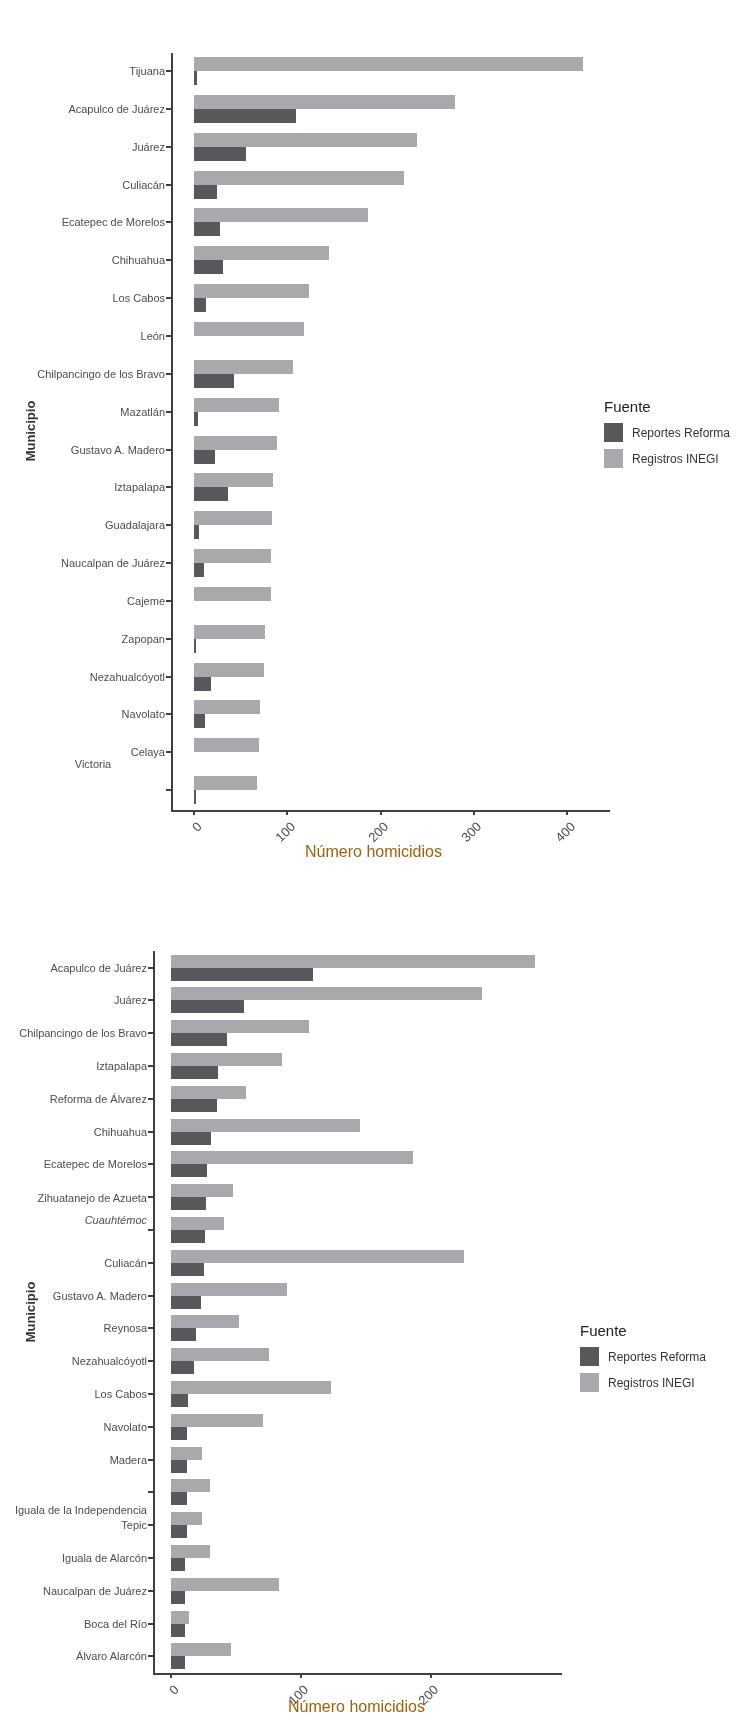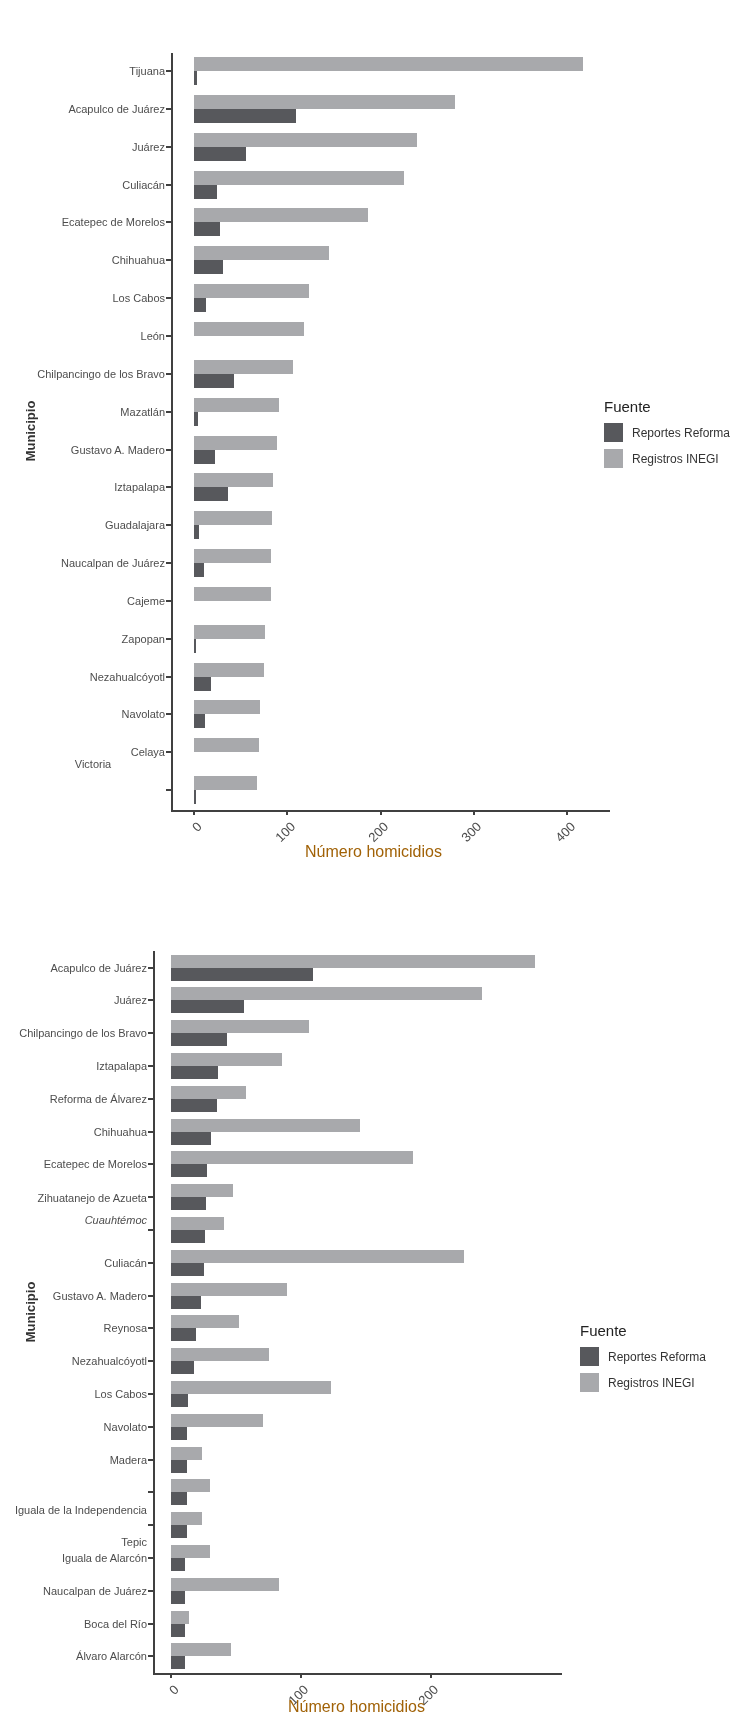--- a/index.html
+++ b/index.html
@@ -194,21 +194,21 @@
       <div class="bar" style="left: 16px; top: 462.7px; width: 92px; height: 13px; background: rgb(168, 169, 172);"></div>
       <div class="bar" style="left: 16px; top: 475.7px; width: 16px; height: 13px; background: rgb(87, 88, 92);"></div>
       <div class="cat-label" style="left: -152px; width: 144px; top: 500.5px;">Madera</div>
       <div class="ytick" style="left: -7px; top: 507.5px;"></div>
       <div class="bar" style="left: 16px; top: 495.5px; width: 31px; height: 13px; background: rgb(168, 169, 172);"></div>
       <div class="bar" style="left: 16px; top: 508.5px; width: 16px; height: 13px; background: rgb(87, 88, 92);"></div>
       <div class="cat-label" style="left: -152px; width: 144px; top: 551px;">Iguala de la Independencia</div>
       <div class="ytick" style="left: -7px; top: 540.3px;"></div>
       <div class="bar" style="left: 16px; top: 528.3px; width: 39px; height: 13px; background: rgb(168, 169, 172);"></div>
       <div class="bar" style="left: 16px; top: 541.3px; width: 16px; height: 13px; background: rgb(87, 88, 92);"></div>
-      <div class="cat-label" style="left: -152px; width: 144px; top: 566.1px; margin-top: 17px;">Tepic</div>
+      <div class="cat-label" style="left: -152px; width: 144px; top: 566.1px;">Tepic</div>
       <div class="ytick" style="left: -7px; top: 573.1px;"></div>
       <div class="bar" style="left: 16px; top: 561.1px; width: 31px; height: 13px; background: rgb(168, 169, 172);"></div>
       <div class="bar" style="left: 16px; top: 574.1px; width: 16px; height: 13px; background: rgb(87, 88, 92);"></div>
       <div class="cat-label" style="left: -152px; width: 144px; top: 598.9px;">Iguala de Alarcón</div>
       <div class="ytick" style="left: -7px; top: 605.9px;"></div>
       <div class="bar" style="left: 16px; top: 593.9px; width: 39px; height: 13px; background: rgb(168, 169, 172);"></div>
       <div class="bar" style="left: 16px; top: 606.9px; width: 14px; height: 13px; background: rgb(87, 88, 92);"></div>
       <div class="cat-label" style="left: -152px; width: 144px; top: 631.7px;">Naucalpan de Juárez</div>
       <div class="ytick" style="left: -7px; top: 638.7px;"></div>
       <div class="bar" style="left: 16px; top: 626.7px; width: 108px; height: 13px; background: rgb(168, 169, 172);"></div>

